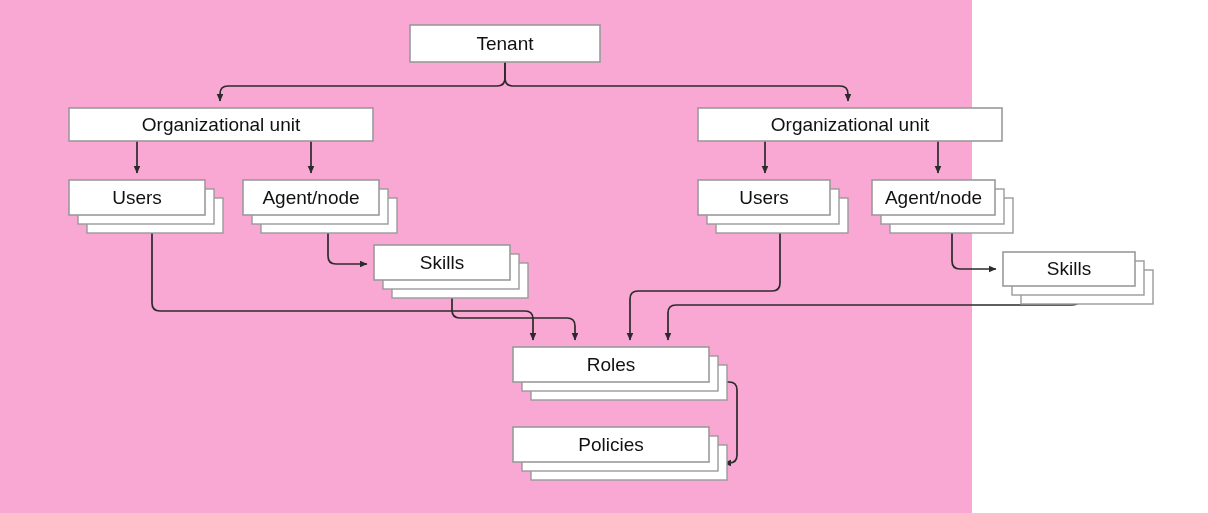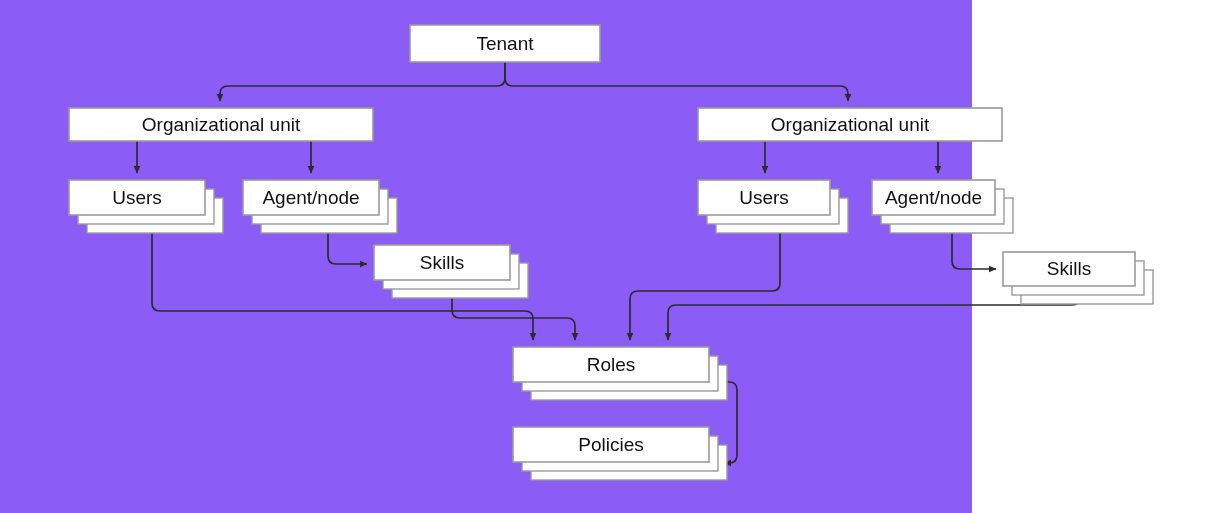--- a/index.html
+++ b/index.html
@@ -10,21 +10,21 @@
   body {
     width: 1208px;
     height: 513px;
     font-family: "Liberation Sans", sans-serif;
     overflow: hidden;
   }
   #diagram-root {
     position: relative;
     width: 972px;
     height: 513px;
-    background: #8b5cf6;
+    background: #f9a8d4;
   }
   svg.diagram {
     display: block;
     width: 1208px;
     height: 513px;
   }
   .node-rect {
     fill: #ffffff;
     stroke: #9a9a9a;
     stroke-width: 1.6;

